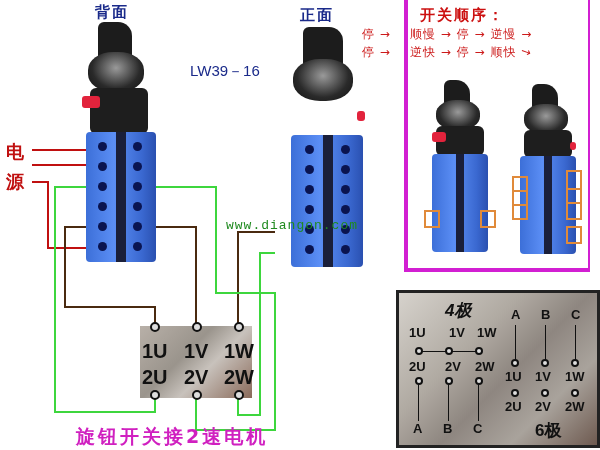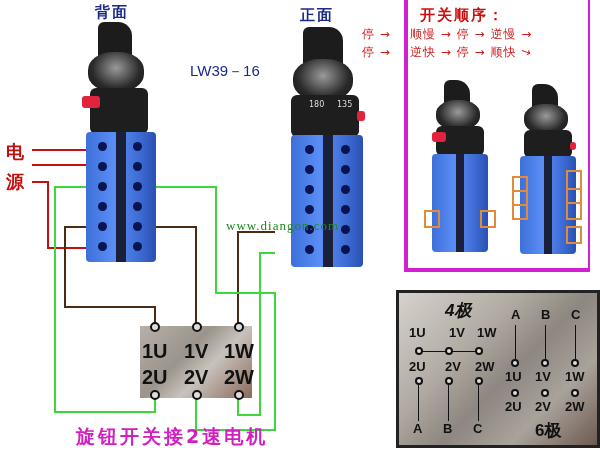--- a/index.html
+++ b/index.html
@@ -4,21 +4,21 @@
 <style>
   html, body { margin:0; padding:0; }
   body { width:600px; height:450px; background:#ffffff; position:relative; overflow:hidden;
          font-family:"DejaVu Sans", sans-serif; }
   .abs { position:absolute; }
   .label-blue { color:#1a2a8a; font-weight:bold; font-size:15px; letter-spacing:2px; }
   .model { color:#1a2a8a; font-size:15px; font-family:"Liberation Sans", sans-serif; }
   .red-txt { color:#c01010; font-weight:bold; font-size:18px; }
   .seq { color:#cc1a1a; font-size:12px; white-space:nowrap; letter-spacing:1px; }
   .seq-title { color:#cc1010; font-size:15px; font-weight:bold; letter-spacing:2px; }
-  .watermark { color:#1f8a1f; font-family:Liberation Serif, serif; font-size:13px; letter-spacing:1px; }
+  .watermark { color:#1f8a1f; font-family:Liberation Mono, monospace; font-size:13px; letter-spacing:1px; }
   .caption { color:#d020c0; font-weight:bold; font-size:19px; letter-spacing:3px; }
   
   .switch { position:absolute; }
   .knob { position:absolute; background:#1c1c1c; border-radius:6px 14px 4px 4px; }
   .collar { position:absolute; background:radial-gradient(ellipse at 50% 40%, #9a9a9a, #2a2a2a 60%, #111 100%); border-radius:45%; }
   .ring { position:absolute; background:#1e1e1e; border-radius:6px; color:#ddd; font-size:7px; text-align:center; }
   .body-blue { position:absolute; background:linear-gradient(90deg,#3c6fd8,#5b8ef5 40%,#3a68d0 80%,#2a50b0); border-radius:4px; }
   .strip { position:absolute; background:#1a1f3a; }
   .hole { position:absolute; width:9px; height:9px; border-radius:50%; background:#0a1450; }
   .redbtn { position:absolute; background:#e2233c; border-radius:3px; }
@@ -76,24 +76,20 @@
 
 <div class="abs red-txt" style="left:6px;top:140px;">电</div>
 <div class="abs red-txt" style="left:6px;top:170px;">源</div>
 
 <div class="abs model" style="left:190px;top:62px;">LW39－16</div>
 
 <div class="abs label-blue" style="left:300px;top:6px;">正面</div>
 <div class="switch" style="left:283px;top:27px;width:85px;height:245px;">
   <div class="knob" style="left:20px;top:0;width:40px;height:40px;"></div>
   <div class="collar" style="left:10px;top:32px;width:60px;height:42px;"></div>
-  <div class="ring" style="left:8px;top:68px;width:68px;height:42px;">
-    <span style="position:absolute;left:18px;top:5px;font-size:8px;">180</span>
-    <span style="position:absolute;left:46px;top:5px;font-size:8px;">135</span>
-  </div>
   <div class="redbtn" style="left:74px;top:84px;width:8px;height:10px;"></div>
   <div class="body-blue" style="left:8px;top:108px;width:72px;height:132px;"></div>
   <div class="strip" style="left:40px;top:108px;width:10px;height:132px;"></div>
   <div class="hole" style="left:22px;top:118px;"></div>
   <div class="hole" style="left:58px;top:118px;"></div>
   <div class="hole" style="left:22px;top:138px;"></div>
   <div class="hole" style="left:58px;top:138px;"></div>
   <div class="hole" style="left:22px;top:158px;"></div>
   <div class="hole" style="left:58px;top:158px;"></div>
   <div class="hole" style="left:22px;top:178px;"></div>

